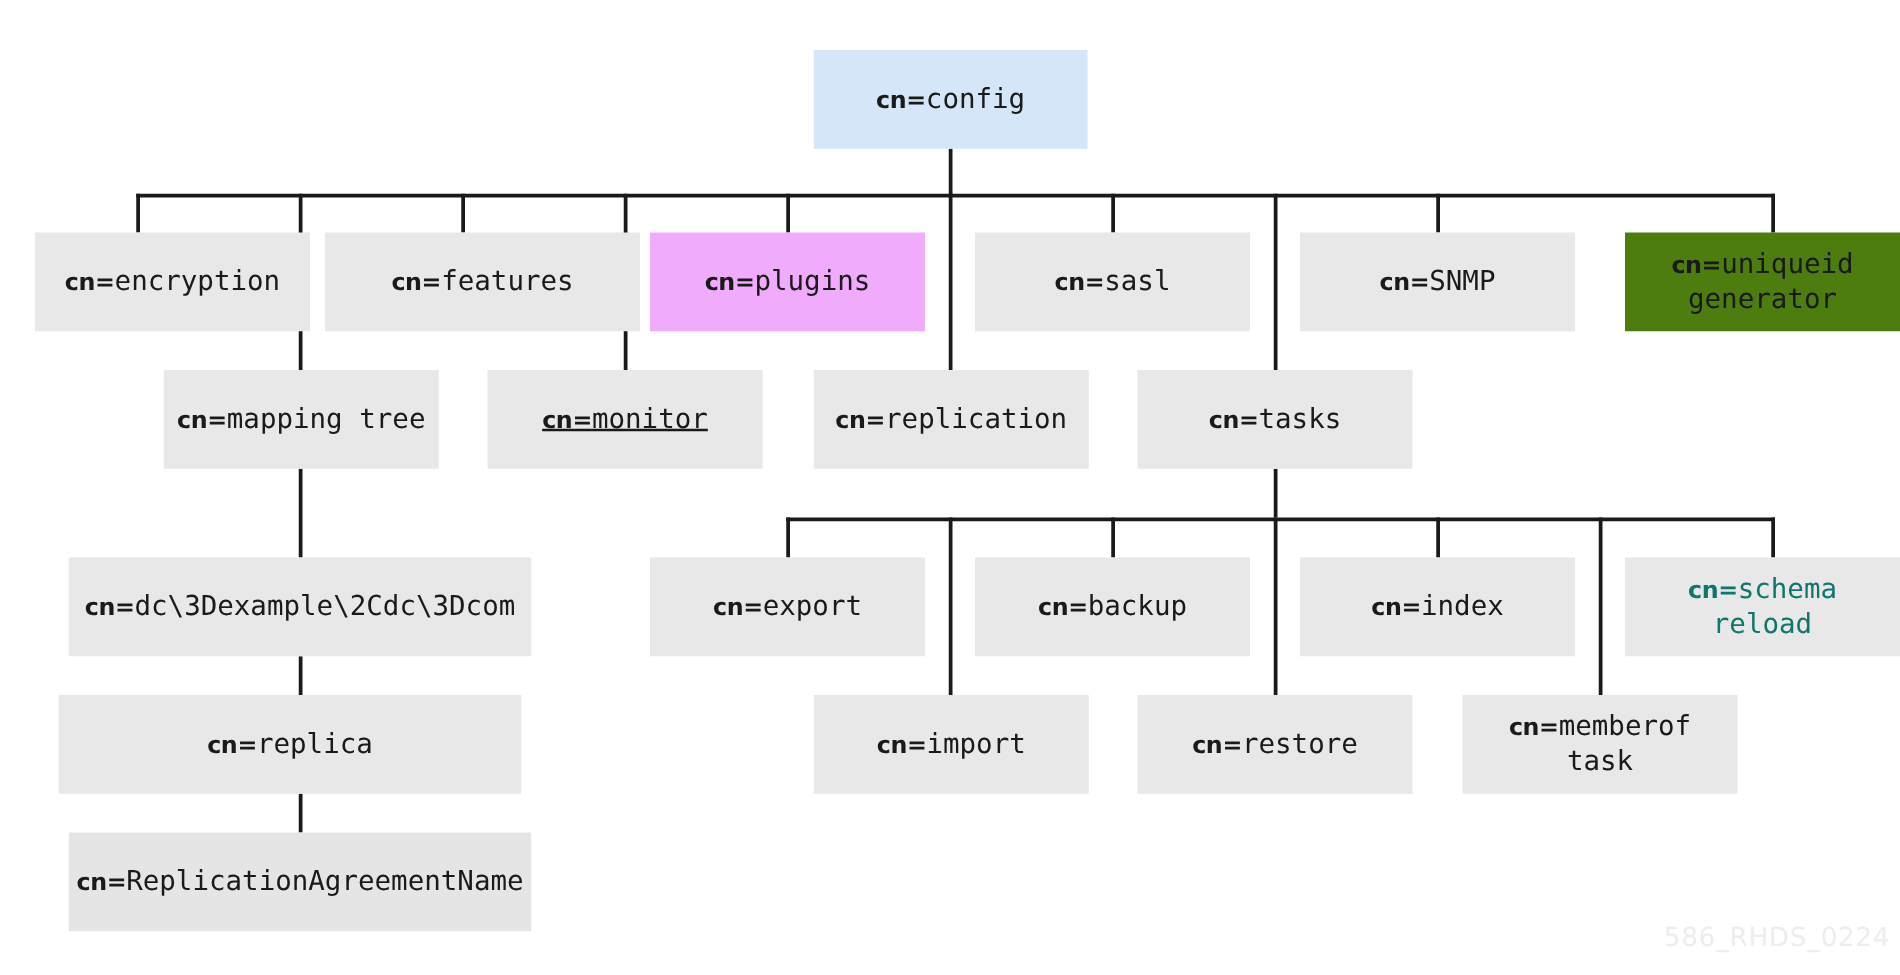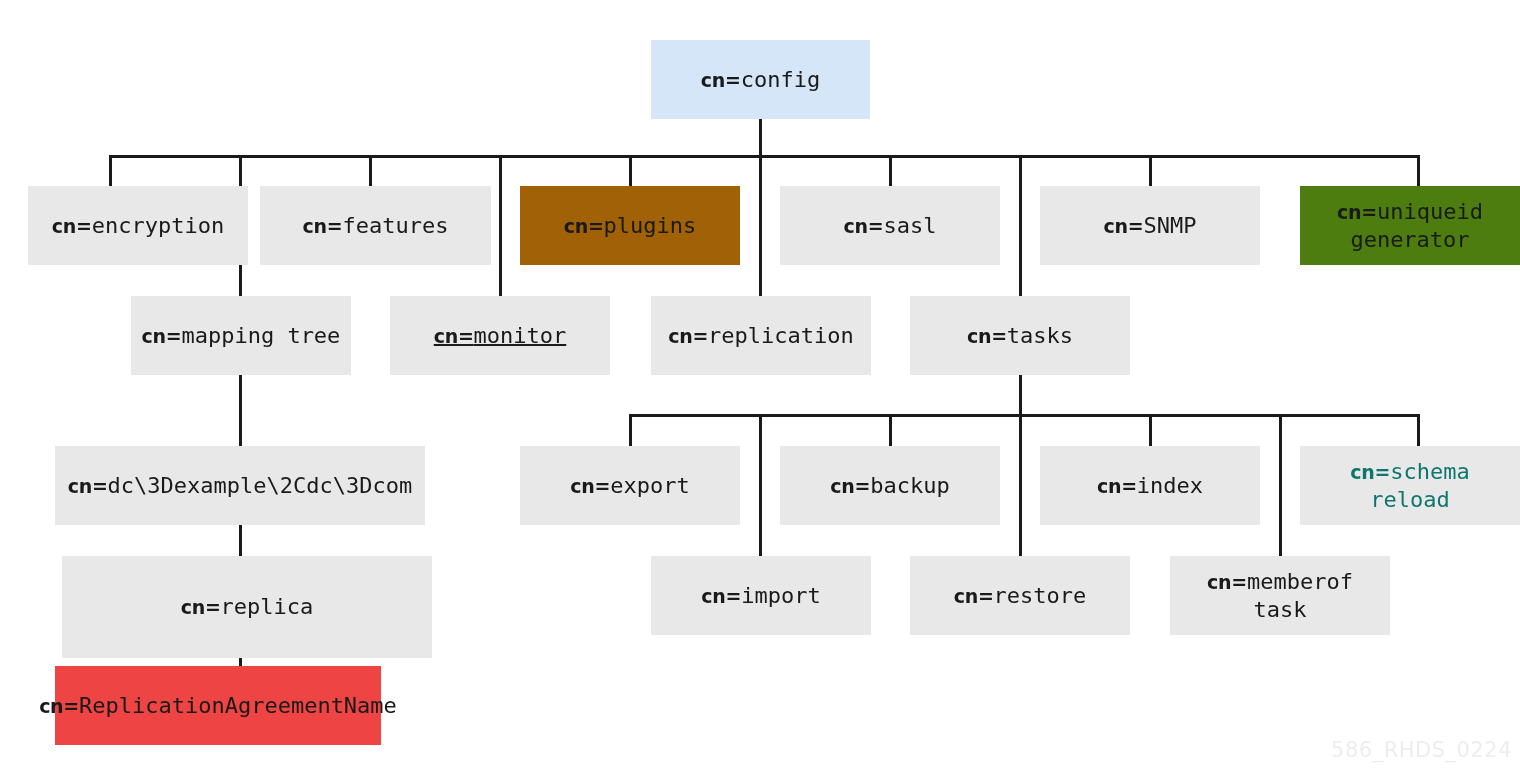--- a/index.html
+++ b/index.html
@@ -88,33 +88,33 @@
       <div class="edge v" style="left: 759px; top: 414px; background: rgb(26, 26, 26); height: 142px;"></div>
       <div class="edge v" style="left: 889px; top: 414px; background: rgb(26, 26, 26); height: 32px;"></div>
       <div class="edge v" style="left: 1019px; top: 414px; background: rgb(26, 26, 26); height: 142px;"></div>
       <div class="edge v" style="left: 1149px; top: 414px; background: rgb(26, 26, 26); height: 32px;"></div>
       <div class="edge v" style="left: 1279px; top: 414px; background: rgb(26, 26, 26); height: 142px;"></div>
       <div class="edge v" style="left: 1417px; top: 414px; background: rgb(26, 26, 26); height: 32px;"></div>
     </div>
   <div id="nodes-layer">
       <div class="node root" style="left: 651px; top: 40px; width: 219px; height: 79px; background: rgb(212, 230, 247); color: rgb(26, 26, 26);"><div><span class="pfx">cn=</span><span class="val">config</span></div></div>
       <div class="node" style="left: 0px; top: 186px; width: 220px; height: 79px; background: rgb(232, 232, 232); color: rgb(26, 26, 26); margin-left: 28px;"><div><span class="pfx">cn=</span><span class="val">encryption</span></div></div>
-      <div class="node" style="left: 260px; top: 186px; width: 231px; height: 79px; background: rgb(232, 232, 232); color: rgb(26, 26, 26);"><div><span class="pfx">cn=</span><span class="val">features</span></div></div>
-      <div class="node" style="left: 520px; top: 186px; width: 220px; height: 79px; background: #a16207; color: rgb(26, 26, 26);"><div><span class="pfx">cn=</span><span class="val">plugins</span></div></div>
+      <div class="node" style="left: 260px; top: 186px; width: 252px; height: 79px; background: rgb(232, 232, 232); color: rgb(26, 26, 26);"><div><span class="pfx">cn=</span><span class="val">features</span></div></div>
+      <div class="node" style="left: 520px; top: 186px; width: 220px; height: 79px; background: #f0abfc; color: rgb(26, 26, 26);"><div><span class="pfx">cn=</span><span class="val">plugins</span></div></div>
       <div class="node" style="left: 780px; top: 186px; width: 220px; height: 79px; background: rgb(232, 232, 232); color: rgb(26, 26, 26);"><div><span class="pfx">cn=</span><span class="val">sasl</span></div></div>
       <div class="node" style="left: 1040px; top: 186px; width: 220px; height: 79px; background: rgb(232, 232, 232); color: rgb(26, 26, 26);"><div><span class="pfx">cn=</span><span class="val">SNMP</span></div></div>
       <div class="node" style="left: 1300px; top: 186px; width: 220px; height: 79px; background: #4d7c0f; color: rgb(26, 26, 26);"><div><span class="pfx">cn=</span><span class="val">uniqueid
 generator</span></div></div>
       <div class="node" style="left: 131px; top: 296px; width: 220px; height: 79px; background: rgb(232, 232, 232); color: rgb(26, 26, 26);"><div><span class="pfx">cn=</span><span class="val">mapping tree</span></div></div>
       <div class="node" style="left: 390px; top: 296px; width: 220px; height: 79px; background: rgb(232, 232, 232); color: rgb(26, 26, 26); text-decoration: underline;"><div><span class="pfx">cn=</span><span class="val">monitor</span></div></div>
       <div class="node" style="left: 651px; top: 296px; width: 220px; height: 79px; background: rgb(232, 232, 232); color: rgb(26, 26, 26); justify-content: center;"><div><span class="pfx">cn=</span><span class="val">replication</span></div></div>
       <div class="node" style="left: 910px; top: 296px; width: 220px; height: 79px; background: rgb(232, 232, 232); color: rgb(26, 26, 26);"><div><span class="pfx">cn=</span><span class="val">tasks</span></div></div>
       <div class="node" style="left: 55px; top: 446px; width: 370px; height: 79px; background: rgb(232, 232, 232); color: rgb(26, 26, 26);"><div><span class="pfx">cn=</span><span class="val">dc\3Dexample\2Cdc\3Dcom</span></div></div>
-      <div class="node" style="left: 62px; top: 556px; width: 370px; height: 102px; background: rgb(232, 232, 232); color: rgb(26, 26, 26);"><div><span class="pfx">cn=</span><span class="val">replica</span></div></div>
-      <div class="node" style="left: 55px; top: 666px; width: 326px; height: 79px; background: #ef4444; color: rgb(26, 26, 26);"><div><span class="pfx">cn=</span><span class="val">ReplicationAgreementName</span></div></div>
+      <div class="node" style="left: 47px; top: 556px; width: 370px; height: 79px; background: rgb(232, 232, 232); color: rgb(26, 26, 26);"><div><span class="pfx">cn=</span><span class="val">replica</span></div></div>
+      <div class="node" style="left: 55px; top: 666px; width: 370px; height: 79px; background: #e5e5e5; color: rgb(26, 26, 26);"><div><span class="pfx">cn=</span><span class="val">ReplicationAgreementName</span></div></div>
       <div class="node" style="left: 520px; top: 446px; width: 220px; height: 79px; background: rgb(232, 232, 232); color: rgb(26, 26, 26);"><div><span class="pfx">cn=</span><span class="val">export</span></div></div>
       <div class="node" style="left: 780px; top: 446px; width: 220px; height: 79px; background: rgb(232, 232, 232); color: rgb(26, 26, 26);"><div><span class="pfx">cn=</span><span class="val">backup</span></div></div>
       <div class="node" style="left: 1040px; top: 446px; width: 220px; height: 79px; background: rgb(232, 232, 232); color: rgb(26, 26, 26);"><div><span class="pfx">cn=</span><span class="val">index</span></div></div>
       <div class="node" style="left: 1300px; top: 446px; width: 220px; height: 79px; background: rgb(232, 232, 232); color: #0f766e;"><div><span class="pfx">cn=</span><span class="val">schema
 reload</span></div></div>
       <div class="node" style="left: 651px; top: 556px; width: 220px; height: 79px; background: rgb(232, 232, 232); color: rgb(26, 26, 26);"><div><span class="pfx">cn=</span><span class="val">import</span></div></div>
       <div class="node" style="left: 910px; top: 556px; width: 220px; height: 79px; background: rgb(232, 232, 232); color: rgb(26, 26, 26);"><div><span class="pfx">cn=</span><span class="val">restore</span></div></div>
       <div class="node" style="left: 1170px; top: 556px; width: 220px; height: 79px; background: rgb(232, 232, 232); color: rgb(26, 26, 26);"><div><span class="pfx">cn=</span><span class="val">memberof
 task</span></div></div>
     </div>

